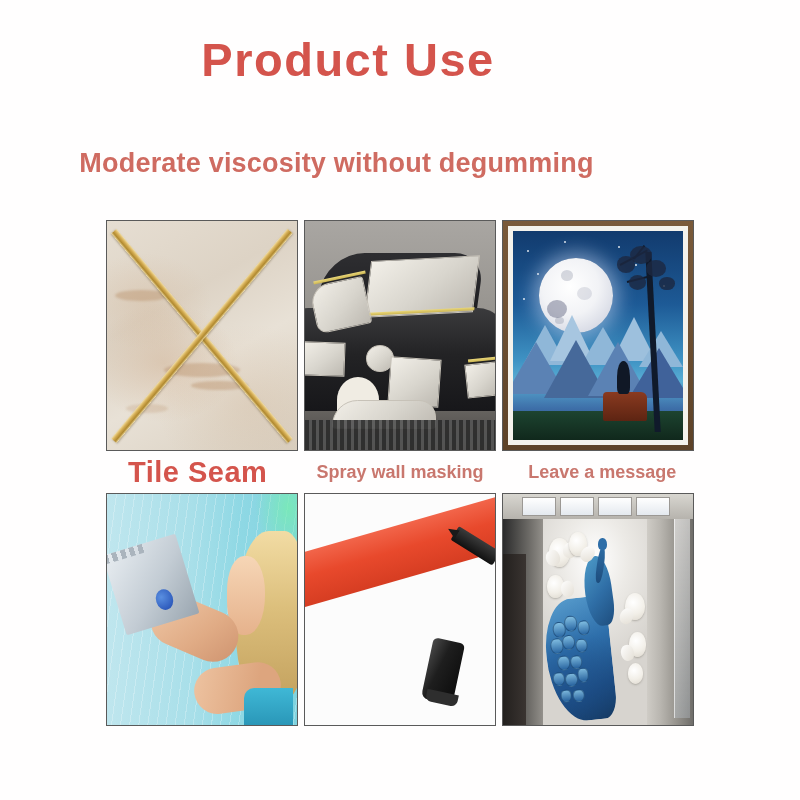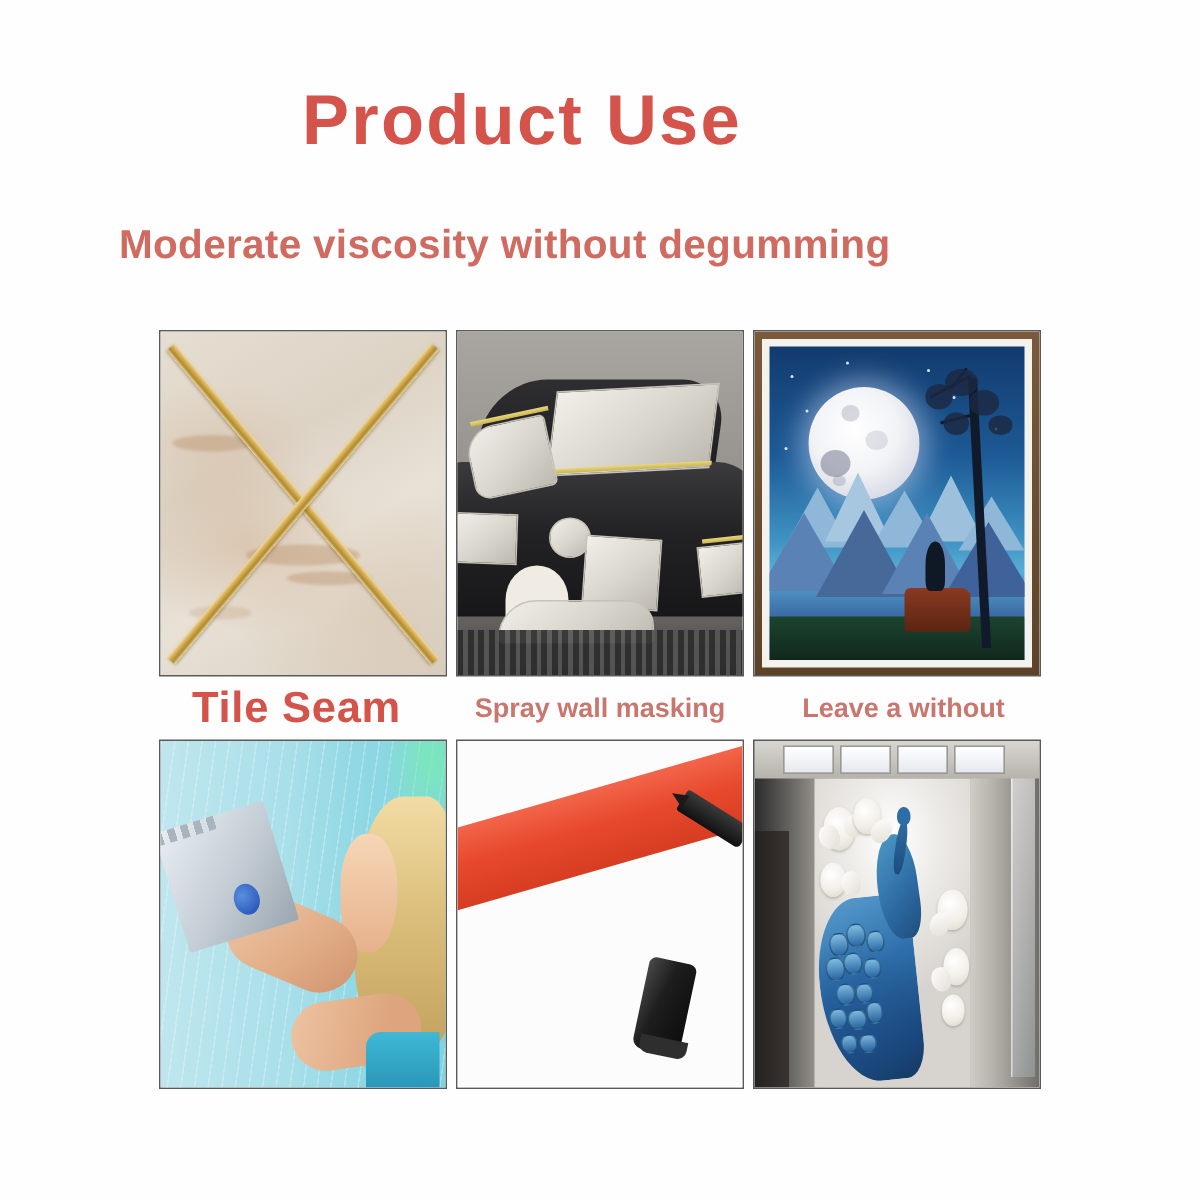--- a/index.html
+++ b/index.html
@@ -16,21 +16,21 @@
   .page {
     position: relative;
     width: 800px;
     height: 800px;
     background: #fffefe;
   }
 
   
   .title {
     position: absolute;
-    top: 52px;
+    top: 32px;
     left: 0;
     width: 696px;
     text-align: center;
     font-size: 47px;
     font-weight: bold;
     letter-spacing: 1.5px;
     color: #d4544c;
   }
   .subtitle {
     position: absolute;
@@ -555,21 +555,21 @@
               </div>
             </div>
           </div>
         </div>
       </div>
     </div>
 
     <div class="caption-row">
       <div class="caption big">Tile Seam</div>
       <div class="caption">Spray wall masking</div>
-      <div class="caption">Leave a without</div>
+      <div class="caption">Leave a message</div>
     </div>
 
     <div class="row row2">
 
       <div class="cell">
         <div class="thumb">
           <div class="brushwall">
             <div class="greenglow"></div>
             <div class="hair"></div>
             <div class="face"></div>

